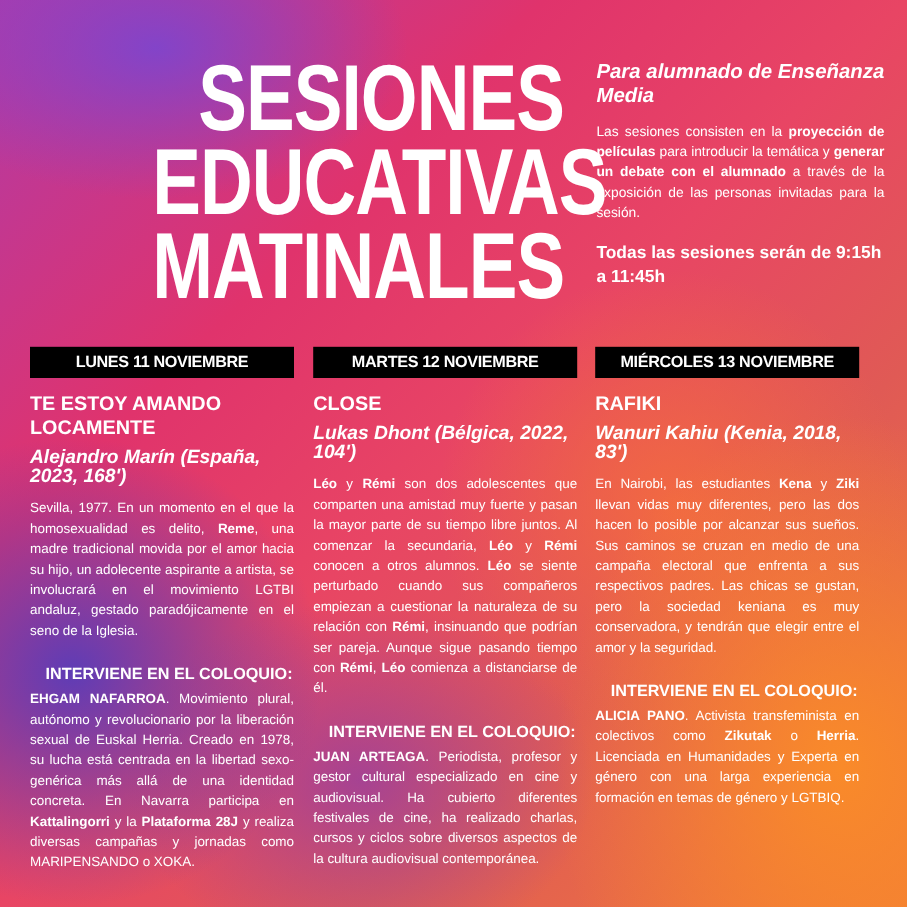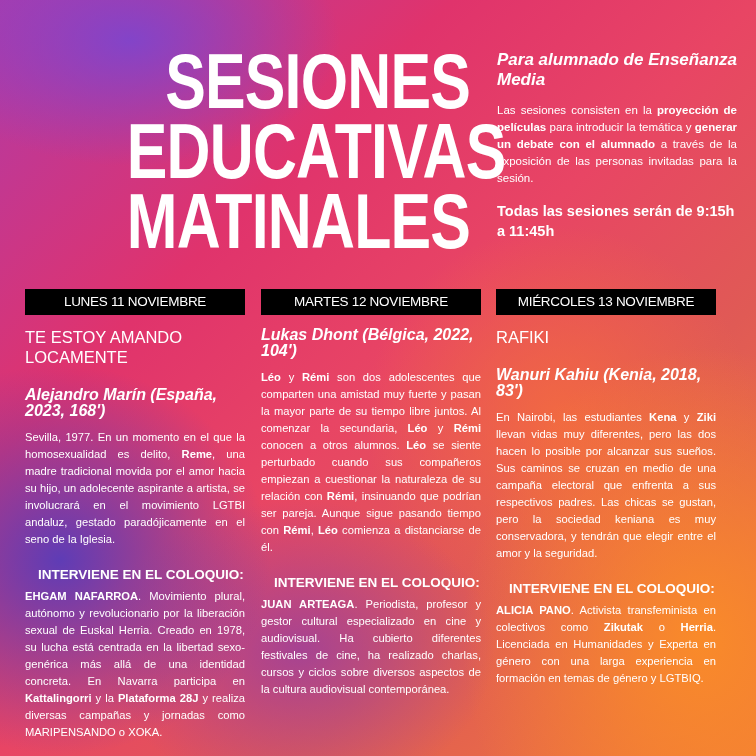--- a/index.html
+++ b/index.html
@@ -49,29 +49,29 @@
   }
   b { font-weight: 700; }
   .col {
     position: absolute; top: 289px; width: 220px;
   }
   .col1 { left: 25px; }
   .col2 { left: 261px; }
   .col3 { left: 496px; }
   .day {
     background: #000; color: #fff;
-    font-weight: 400; font-size: 13.5px;
+    font-weight: 700; font-size: 13.5px;
     text-align: center;
     height: 26px; line-height: 26px;
     margin-bottom: 12px;
     letter-spacing: -0.3px;
   }
   .film-title {
-    font-weight: 400; font-size: 16.5px; line-height: 20px;
-    margin-bottom: 20px;
+    font-weight: 700; font-size: 16.5px; line-height: 20px;
+    margin-bottom: 7px;
   }
   .film-meta {
     font-weight: 700; font-style: italic;
     font-size: 16px; line-height: 16px;
     margin-bottom: 10px;
   }
   .synopsis, .guest-desc {
     font-size: 11.2px; line-height: 17px;
     text-align: justify;
   }
@@ -101,20 +101,21 @@
   <div class="day">LUNES 11 NOVIEMBRE</div>
   <div class="film-title">TE ESTOY AMANDO LOCAMENTE</div>
   <div class="film-meta">Alejandro Marín (España, 2023, 168')</div>
   <p class="synopsis"><span>Sevilla, 1977. En un momento en el que la homosexualidad es delito, </span><b>Reme</b><span>, una madre tradicional movida por el amor hacia su hijo, un adolecente aspirante a artista, se involucrará en el movimiento LGTBI andaluz, gestado paradójicamente en el seno de la Iglesia.</span></p>
   <div class="guest-head">INTERVIENE EN EL COLOQUIO:</div>
   <p class="guest-desc"><b>EHGAM NAFARROA</b><span>. Movimiento plural, autónomo y revolucionario por la liberación sexual de Euskal Herria. Creado en 1978, su lucha está centrada en la libertad sexo-genérica más allá de una identidad concreta. En Navarra participa en </span><b>Kattalingorri</b><span> y la </span><b>Plataforma 28J</b><span> y realiza diversas campañas y jornadas como MARIPENSANDO o XOKA.</span></p>
 </section>
 
 <section class="col col2">
   <div class="day">MARTES 12 NOVIEMBRE</div>
+  <div class="film-title">CLOSE</div>
   <div class="film-meta">Lukas Dhont (Bélgica, 2022, 104')</div>
   <p class="synopsis"><b>Léo</b><span> y </span><b>Rémi</b><span> son dos adolescentes que comparten una amistad muy fuerte y pasan la mayor parte de su tiempo libre juntos. Al comenzar la secundaria, </span><b>Léo</b><span> y </span><b>Rémi</b><span> conocen a otros alumnos. </span><b>Léo</b><span> se siente perturbado cuando sus compañeros empiezan a cuestionar la naturaleza de su relación con </span><b>Rémi</b><span>, insinuando que podrían ser pareja. Aunque sigue pasando tiempo con </span><b>Rémi</b><span>, </span><b>Léo</b><span> comienza a distanciarse de él.</span></p>
   <div class="guest-head">INTERVIENE EN EL COLOQUIO:</div>
   <p class="guest-desc"><b>JUAN ARTEAGA</b><span>. Periodista, profesor y gestor cultural especializado en cine y audiovisual. Ha cubierto diferentes festivales de cine, ha realizado charlas, cursos y ciclos sobre diversos aspectos de la cultura audiovisual contemporánea.</span></p>
 </section>
 
 <section class="col col3">
   <div class="day">MIÉRCOLES 13 NOVIEMBRE</div>
   <div class="film-title">RAFIKI</div>
   <div class="film-meta">Wanuri Kahiu (Kenia, 2018, 83')</div>

